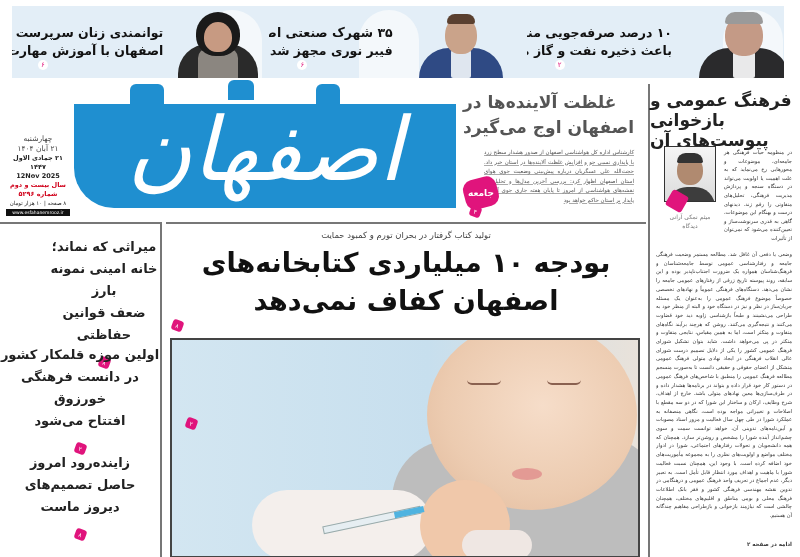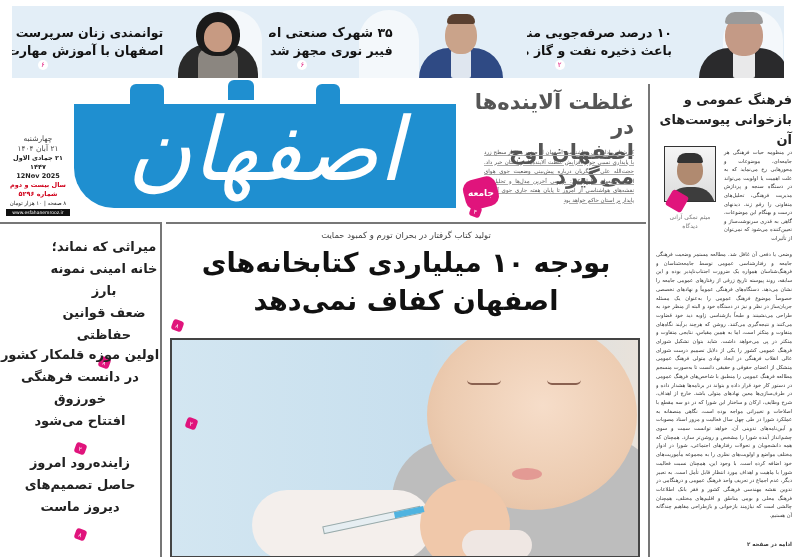--- a/index.html
+++ b/index.html
@@ -24,28 +24,28 @@
   .dateblock .red { font-size: 6.5px; color: #d0021b; font-weight: bold; line-height: 9px; }
   .dateblock .pages { font-size: 5.5px; color: #222; line-height: 8px; }
   .dateblock .url { font-size: 4.5px; background: #111; color: #fff; margin-top: 2px; line-height: 7px; direction: ltr; }
 
   .logo { position: absolute; left: 74px; top: 104px; width: 382px; height: 104px; background: #1f8fd0; border-radius: 0 0 0 40px; overflow: hidden; }
   .logo .logo-text { position: absolute; left: 0; right: 0; top: -14px; text-align: center; font-family: "DejaVu Serif", serif; font-size: 88px; font-style: italic; color: #ffffff; letter-spacing: 8px; line-height: 120px; direction: rtl; }
   .logo-overhang { position: absolute; top: 86px; height: 20px; background: #1f8fd0; }
 
   
   .pollution { position: absolute; left: 458px; top: 88px; width: 180px; height: 130px; }
-  .pollution .p-title { position: absolute; right: 4px; top: 2px; font-weight: bold; font-size: 21px; line-height: 25px; color: #555; text-align: right; }
+  .pollution .p-title { position: absolute; right: 4px; top: 2px; font-weight: bold; font-size: 17px; line-height: 25px; color: #555; text-align: left; }
   .pollution .p-body { position: absolute; right: 4px; top: 60px; width: 150px; font-size: 5.5px; line-height: 9.5px; color: #555; text-align: justify; text-decoration: underline; text-decoration-color: #aaa; }
   .section-badge { position: absolute; left: 6px; top: 90px; width: 34px; height: 30px; background: #e0147c; border-radius: 10px; transform: rotate(-15deg); }
   .section-badge span { display: block; color: #fff; font-weight: bold; font-size: 9px; line-height: 30px; text-align: center; transform: rotate(15deg); }
 
   
   .editorial { position: absolute; left: 648px; top: 84px; width: 152px; height: 473px; border-left: 2px solid #777; }
-  .editorial .e-title { position: absolute; right: 8px; top: 6px; font-weight: bold; font-size: 13px; line-height: 20px; text-align: right; color: #222; }
+  .editorial .e-title { position: absolute; right: 8px; top: 6px; font-weight: bold; font-size: 17px; line-height: 20px; text-align: left; color: #222; }
   .editorial .portrait { position: absolute; left: 14px; top: 62px; width: 52px; height: 56px; border: 1px solid #333; background: linear-gradient(#f5f5f5, #dcdcdc); overflow: hidden; }
   .editorial .portrait .head { position: absolute; left: 12px; top: 8px; width: 26px; height: 30px; border-radius: 50% 50% 45% 45%; background: #b08a70; }
   .editorial .portrait .hair { position: absolute; left: 12px; top: 6px; width: 26px; height: 10px; border-radius: 12px 12px 2px 2px; background: #333; }
   .editorial .portrait .shoulders { position: absolute; left: 2px; bottom: -6px; width: 48px; height: 20px; border-radius: 20px 20px 0 0; background: #3d3d3d; }
   .editorial .diamond { position: absolute; left: 18px; top: 108px; width: 18px; height: 18px; background: #e0147c; transform: rotate(30deg); border-radius: 3px; }
   .editorial .author { position: absolute; left: 10px; top: 128px; width: 60px; font-size: 6px; color: #777; text-align: center; line-height: 9px; }
   .editorial .intro { position: absolute; right: 8px; top: 64px; width: 68px; font-size: 5.2px; line-height: 8.6px; color: #333; text-align: justify; }
   .editorial .body { position: absolute; right: 8px; top: 166px; width: 136px; font-size: 5.2px; line-height: 8.7px; color: #333; text-align: justify; }
   .editorial .cont { position: absolute; right: 8px; bottom: 10px; font-size: 5.5px; font-weight: bold; color: #333; }
 

